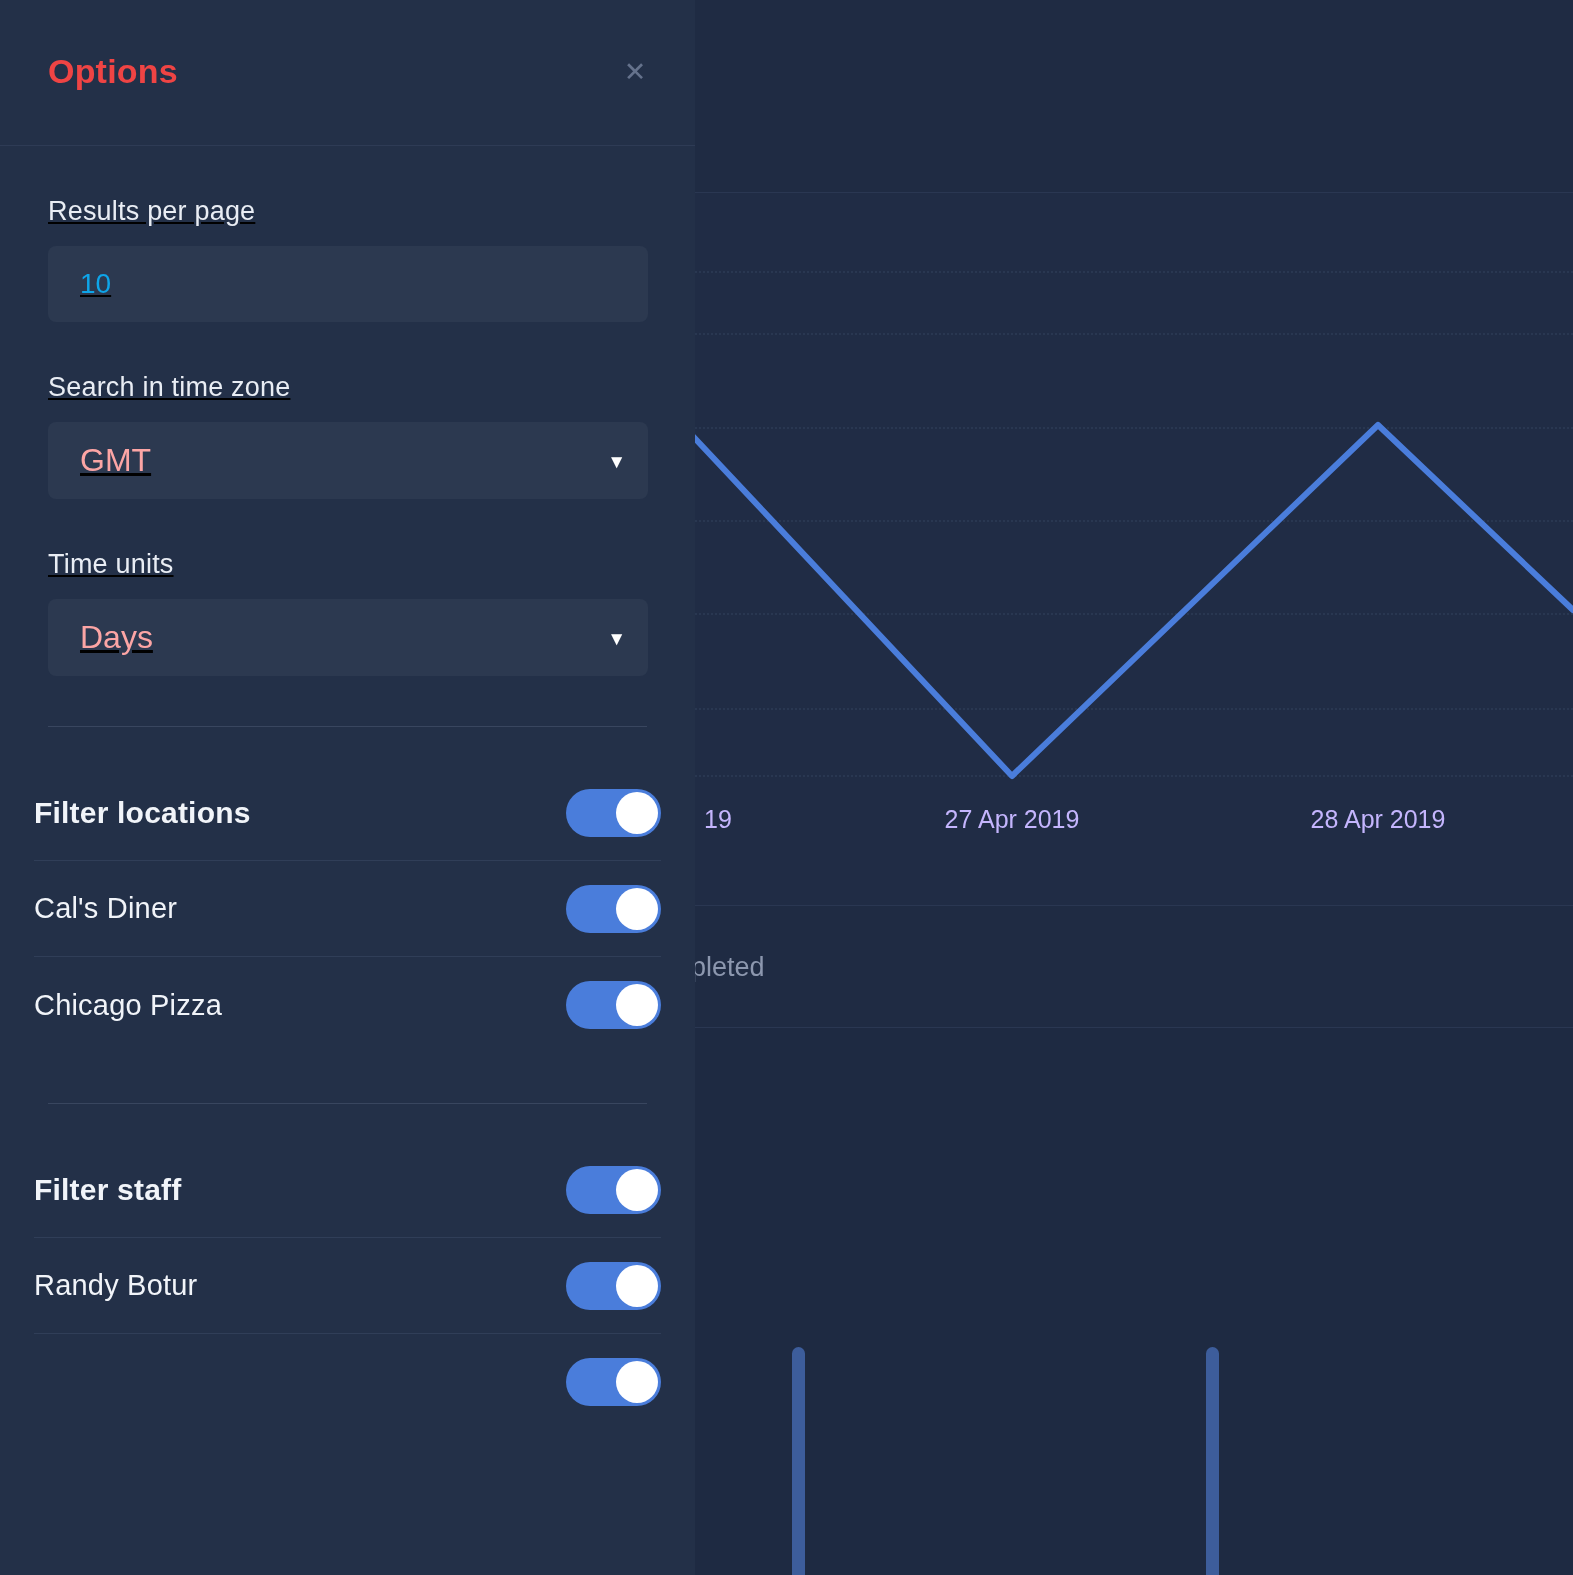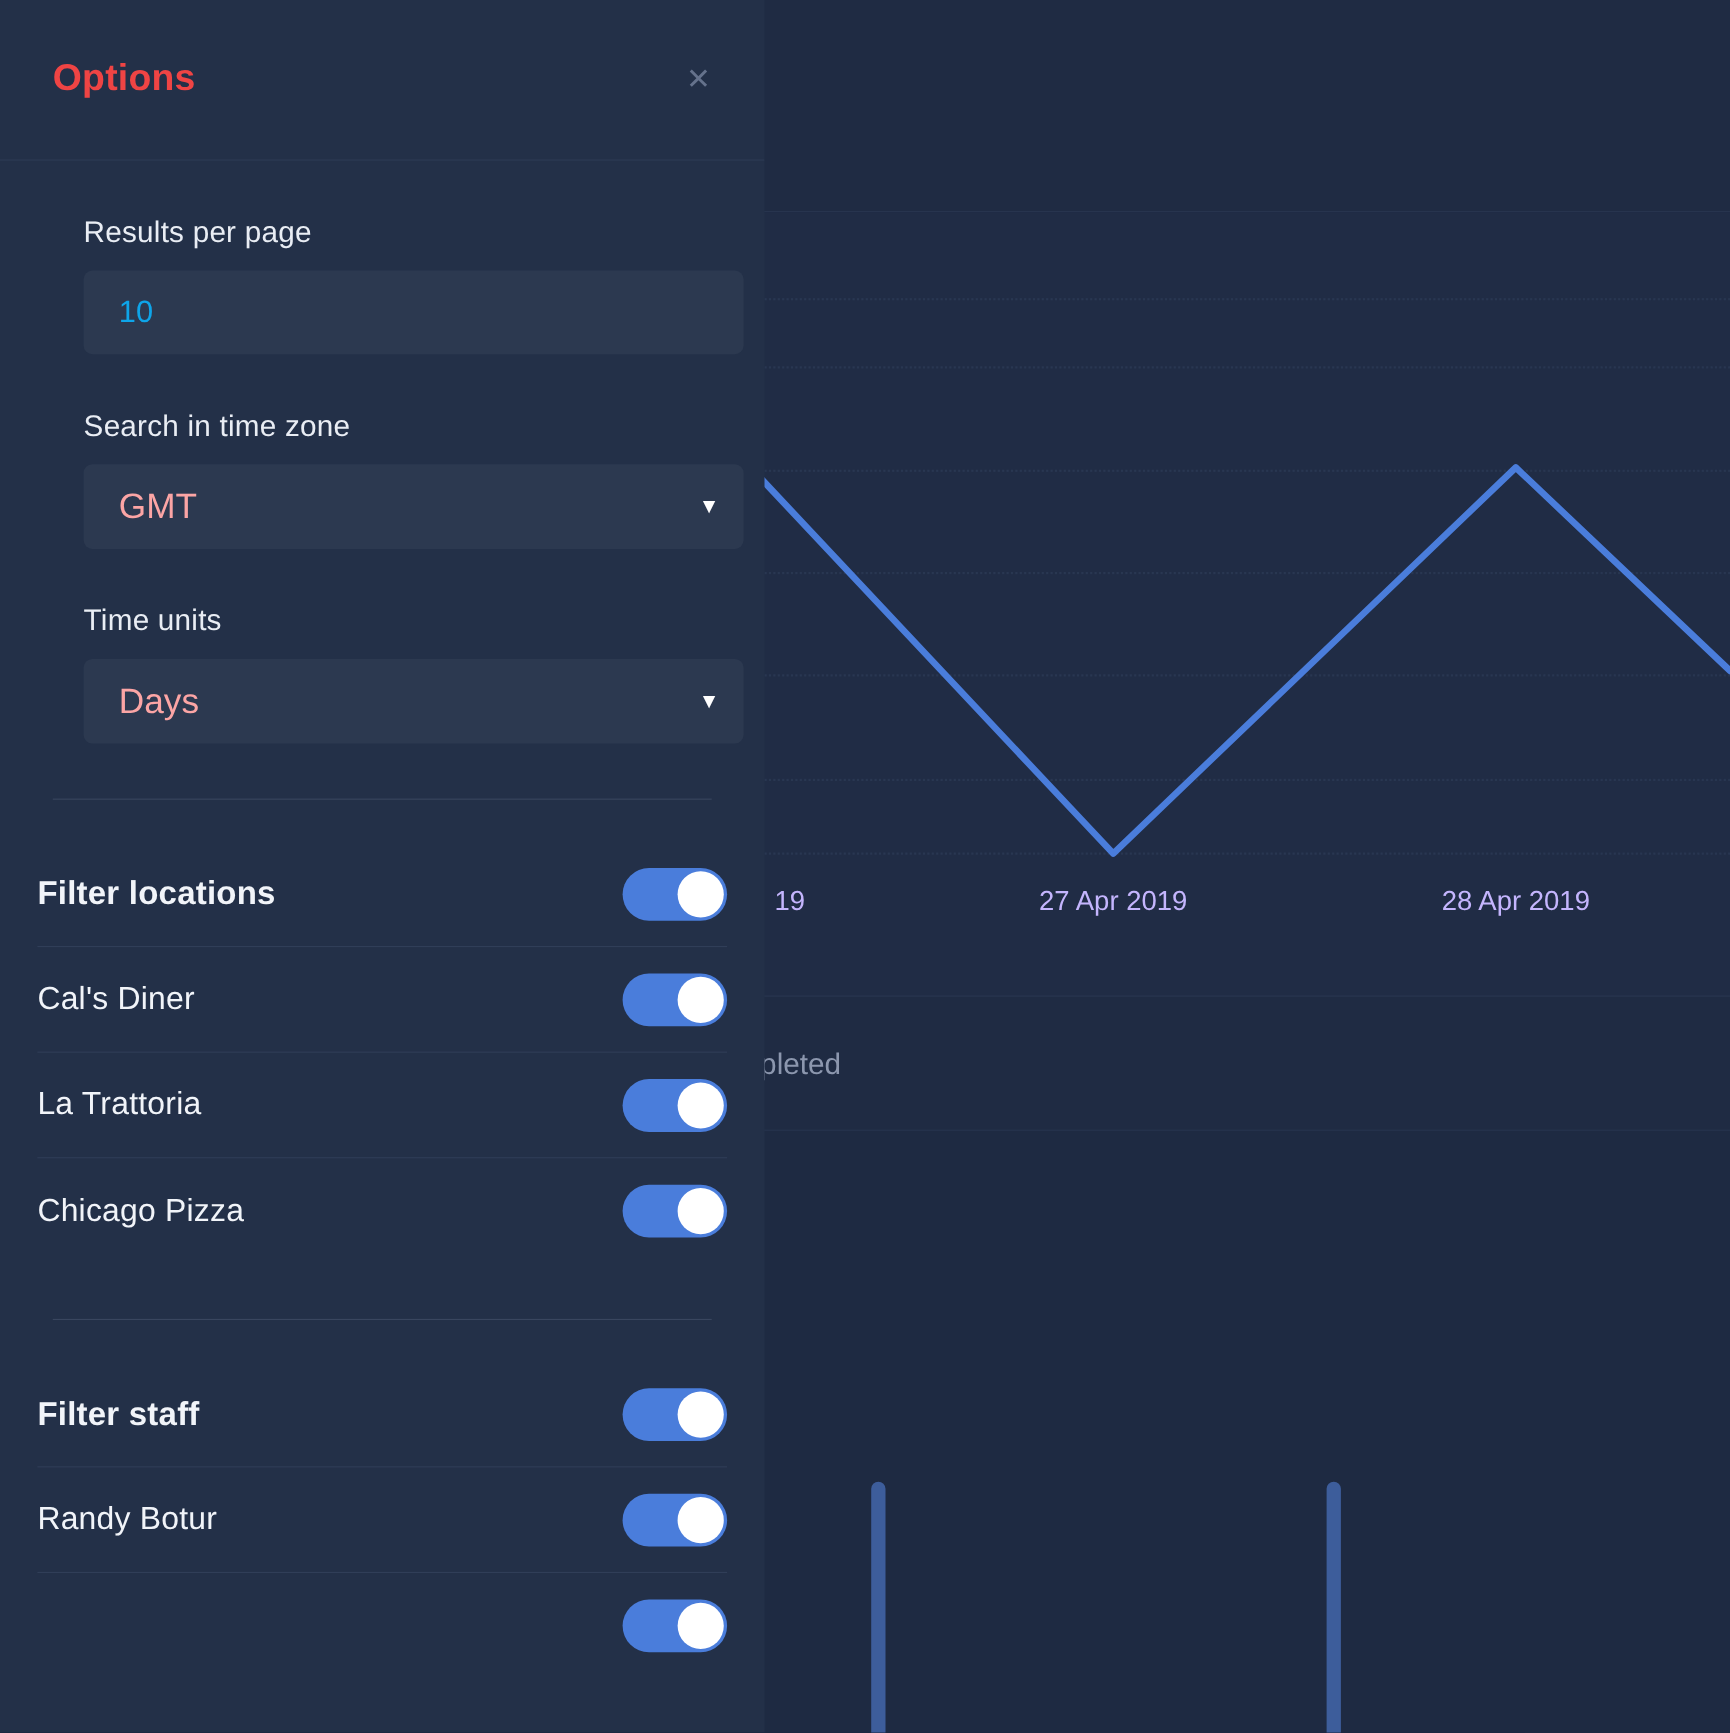--- a/index.html
+++ b/index.html
@@ -178,21 +178,22 @@
     border: none;
     font-family: "Liberation Sans", sans-serif;
   }
 
   .panel-body {
     position: relative;
     padding: 0;
   }
 
   .field-group {
-    padding: 0 76px;
+    padding: 0 48px;
+    text-decoration: underline;
   }
 
   .field-label {
     font-size: 27px;
     color: #e9edf4;
     margin-top: 50px;
     margin-bottom: 19px;
     letter-spacing: .2px;
   }
 
@@ -379,26 +380,20 @@
           </span>
         </div>
 
         <div class="toggle-row">
           <span class="toggle-text">Cal's Diner</span>
           <span class="switch">
             <span class="knob"></span>
           </span>
         </div>
 
-        <div class="toggle-row">
-          <span class="toggle-text">La Trattoria</span>
-          <span class="switch">
-            <span class="knob"></span>
-          </span>
-        </div>
 
         <div class="toggle-row">
           <span class="toggle-text">Chicago Pizza</span>
           <span class="switch">
             <span class="knob"></span>
           </span>
         </div>
       </div>
 
       <div class="section-rule"></div>

